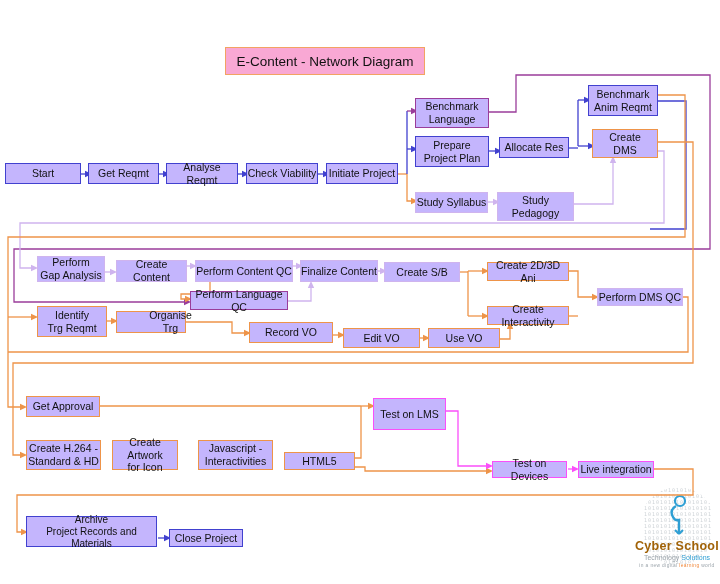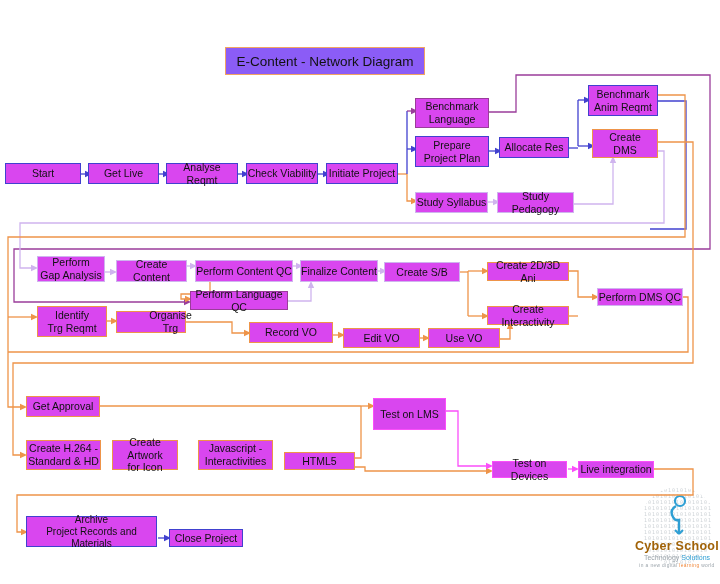--- a/index.html
+++ b/index.html
@@ -1,23 +1,23 @@
 <!DOCTYPE html>
 <html><head>
 <meta charset="utf-8">
 <style>
   html,body{margin:0;padding:0;background:#ffffff;}
   #canvas{position:relative;width:720px;height:584px;background:#ffffff;overflow:hidden;
           font-family:"Liberation Sans", sans-serif;}
   #edges{position:absolute;left:0;top:0;z-index:2;}
-  .node{position:absolute;z-index:3;background:#d946ef;display:flex;align-items:center;justify-content:center;
+  .node{position:absolute;z-index:3;background:#c4b5fd;display:flex;align-items:center;justify-content:center;
         text-align:center;font-size:10.5px;line-height:1.2;color:#111;white-space:pre-line;box-sizing:border-box;}
   .node.small{font-size:10px;}
   #title-box{position:absolute;z-index:3;display:flex;align-items:center;justify-content:center;
-             font-size:13.5px;color:#111;background:#8b5cf6;box-sizing:border-box;}
+             font-size:13.5px;color:#111;background:#f9a8d4;box-sizing:border-box;}
   
   #logo{position:absolute;z-index:1;}
   #globe{position:absolute;border-radius:50%;overflow:hidden;text-align:center;
          font-family:"DejaVu Sans Mono", monospace;font-size:5px;line-height:6px;letter-spacing:1px;}
   #globe-glyph{position:absolute;z-index:1;}
   #logo-text{position:absolute;z-index:2;text-align:center;width:100%;}
   #logo-name{font-size:12.5px;font-weight:bold;letter-spacing:.3px;}
   #logo-sub{font-size:7px;margin-top:1px;}
   #logo-tagline{font-size:4.8px;margin-top:2px;letter-spacing:.4px;}
 </style>
@@ -113,35 +113,35 @@
       <polyline points="158,538 166,538" fill="none" stroke="#4141cf" stroke-width="1.3"></polyline>
       <polygon points="171,538 164,534.8 164,541.2" fill="#4141cf"></polygon>
     </svg>
 
   <div id="title-box" style="left: 225px; top: 47px; width: 200px; height: 28px; border: 1.5px solid rgb(242, 163, 98);">
     <span>E-Content - Network Diagram</span>
   </div>
 
   <div id="nodes">
       <div class="node" style="left: 5px; top: 163px; width: 76px; height: 21px; border: 1.5px solid rgb(65, 65, 207);">Start</div>
-      <div class="node" style="left: 88px; top: 163px; width: 71px; height: 21px; border: 1.5px solid rgb(65, 65, 207);">Get Live</div>
+      <div class="node" style="left: 88px; top: 163px; width: 71px; height: 21px; border: 1.5px solid rgb(65, 65, 207);">Get Reqmt</div>
       <div class="node" style="left: 166px; top: 163px; width: 72px; height: 21px; border: 1.5px solid rgb(65, 65, 207);">Analyse Reqmt</div>
       <div class="node" style="left: 246px; top: 163px; width: 72px; height: 21px; border: 1.5px solid rgb(65, 65, 207);">Check Viability</div>
       <div class="node" style="left: 326px; top: 163px; width: 72px; height: 21px; border: 1.5px solid rgb(65, 65, 207);">Initiate Project</div>
       <div class="node" style="left: 415px; top: 98px; width: 74px; height: 30px; border: 1.5px solid rgb(154, 61, 154);">Benchmark
 Language</div>
       <div class="node" style="left: 415px; top: 136px; width: 74px; height: 31px; border: 1.5px solid rgb(65, 65, 207);">Prepare
 Project Plan</div>
       <div class="node" style="left: 499px; top: 137px; width: 70px; height: 21px; border: 1.5px solid rgb(65, 65, 207);">Allocate Res</div>
       <div class="node" style="left: 588px; top: 85px; width: 70px; height: 31px; border: 1.5px solid rgb(65, 65, 207);">Benchmark
 Anim Reqmt</div>
       <div class="node" style="left: 592px; top: 129px; width: 66px; height: 29px; border: 1.5px solid rgb(238, 148, 73);">Create
 DMS</div>
       <div class="node" style="left: 415px; top: 192px; width: 73px; height: 21px; border: 1.3px solid rgb(207, 180, 238);">Study Syllabus</div>
-      <div class="node" style="left: 497px; top: 192px; width: 77px; height: 21px; border: 1.3px solid rgb(207, 180, 238);">Study Pedagogy</div>
+      <div class="node" style="left: 497px; top: 192px; width: 77px; height: 29px; border: 1.3px solid rgb(207, 180, 238);">Study Pedagogy</div>
       <div class="node" style="left: 37px; top: 256px; width: 68px; height: 26px; border: 1.3px solid rgb(207, 180, 238);">Perform
 Gap Analysis</div>
       <div class="node" style="left: 116px; top: 260px; width: 71px; height: 22px; border: 1.3px solid rgb(207, 180, 238);">Create Content</div>
       <div class="node" style="left: 195px; top: 260px; width: 98px; height: 22px; border: 1.3px solid rgb(207, 180, 238);">Perform Content QC</div>
       <div class="node" style="left: 300px; top: 260px; width: 78px; height: 22px; border: 1.3px solid rgb(207, 180, 238);">Finalize Content</div>
       <div class="node" style="left: 384px; top: 262px; width: 76px; height: 20px; border: 1.3px solid rgb(207, 180, 238);">Create S/B</div>
       <div class="node" style="left: 487px; top: 262px; width: 82px; height: 19px; border: 1.5px solid rgb(238, 148, 73);">Create 2D/3D Ani</div>
       <div class="node" style="left: 487px; top: 306px; width: 82px; height: 19px; border: 1.5px solid rgb(238, 148, 73);">Create Interactivity</div>
       <div class="node" style="left: 597px; top: 288px; width: 86px; height: 18px; border: 1.3px solid rgb(207, 180, 238);">Perform DMS QC</div>
       <div class="node" style="left: 190px; top: 291px; width: 98px; height: 19px; border: 1.5px solid rgb(154, 61, 154);">Perform Language QC</div>

